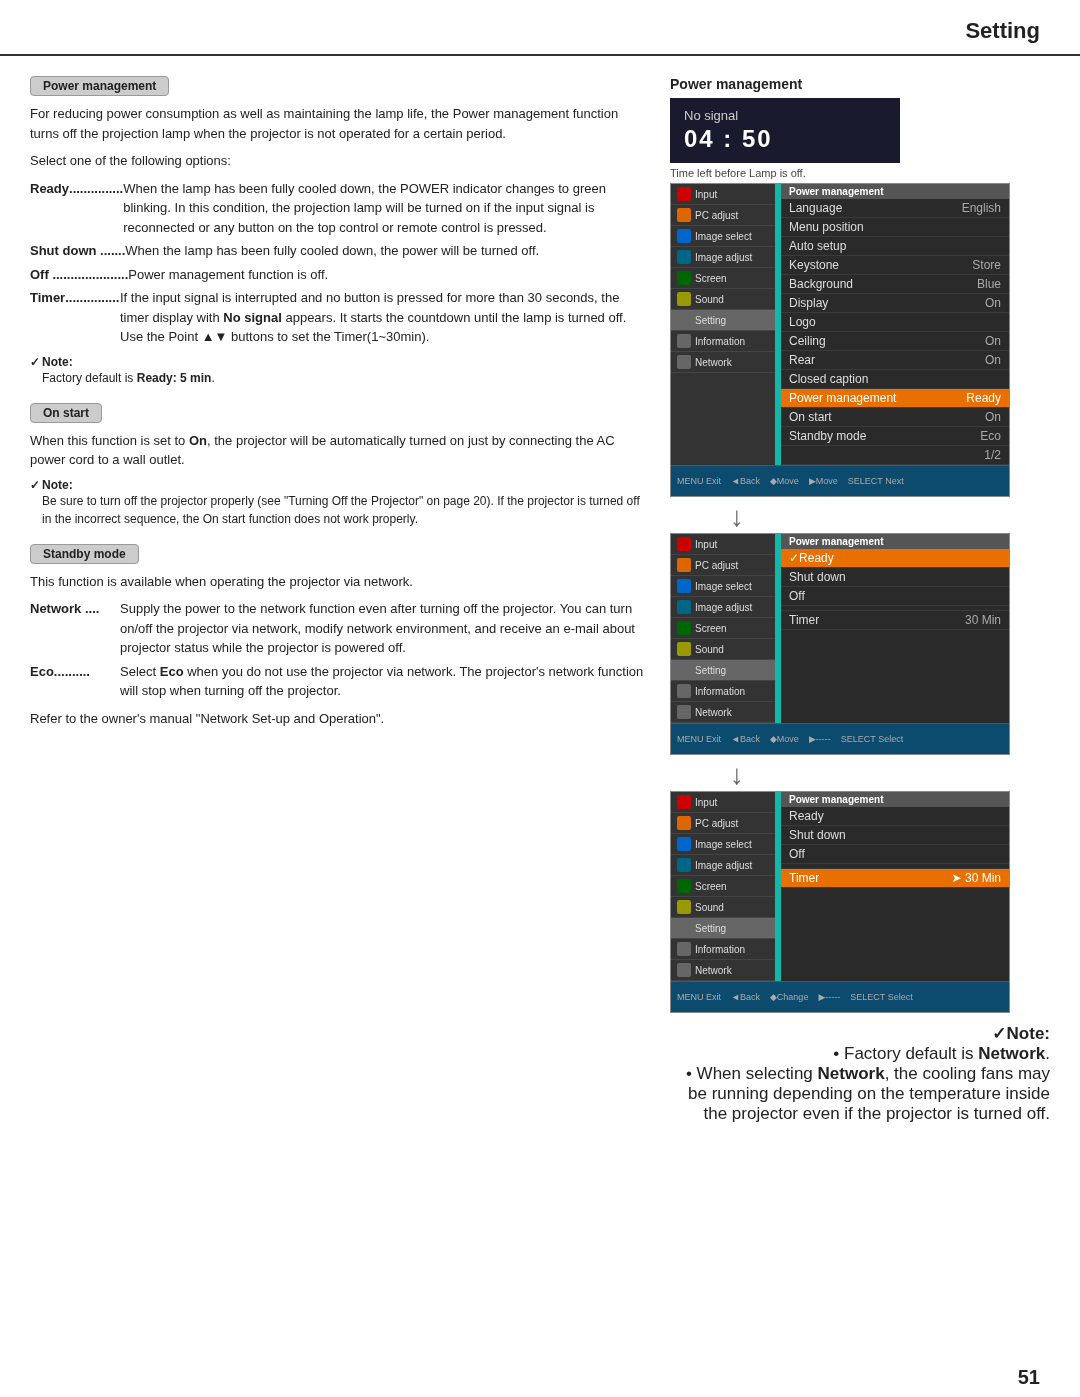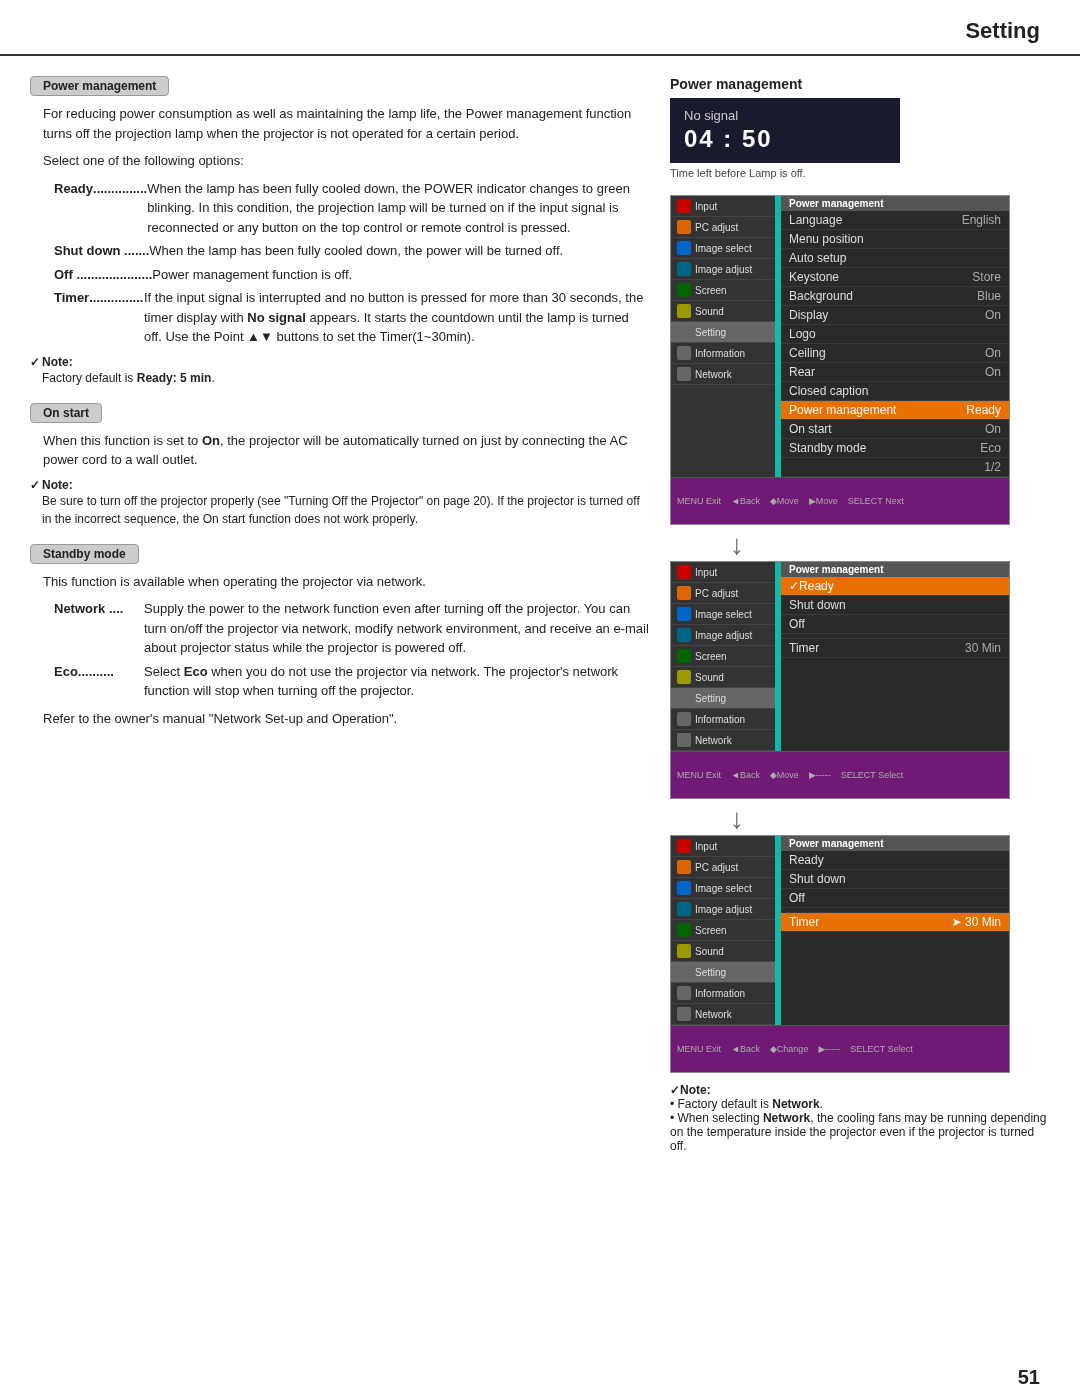--- a/index.html
+++ b/index.html
@@ -48,35 +48,34 @@
       background: #ccc;
       border: 1px solid #999;
       border-radius: 4px;
       padding: 2px 12px;
       font-size: 12px;
       font-weight: bold;
       margin-bottom: 8px;
       color: #222;
     }
 
-    p { margin-bottom: 8px; line-height: 1.5; margin-left: 13px; }
+    p { margin-bottom: 8px; line-height: 1.5; }
 
     .definition-list {
       margin: 8px 0 8px 0;
     }
     .def-row {
       display: flex;
       margin-bottom: 4px;
       line-height: 1.5;
     }
     .def-term {
       min-width: 90px;
       font-weight: bold;
       flex-shrink: 0;
-      margin-left: 24px;
     }
     .def-desc { flex: 1; }
 
     .note-block {
       margin: 6px 0 10px 0;
     }
     .note-title {
       font-size: 12px;
       font-weight: bold;
     }
@@ -117,21 +116,21 @@
     .pm-display .timer-big {
       font-size: 24px;
       font-weight: bold;
       color: #fff;
       letter-spacing: 2px;
     }
 
     .pm-caption {
       font-size: 11px;
       color: #444;
-      margin-bottom: 16px;
+      margin-bottom: 4px;
     }
 
     
     .menu-panel {
       border: 1px solid #888;
       background: #2a2a2a;
       width: 340px;
       font-size: 11px;
       color: #eee;
       margin-bottom: 6px;
@@ -198,42 +197,43 @@
       color: #ddd;
     }
     .menu-right-item.highlighted {
       background: #e87000;
       color: #fff;
     }
     .menu-right-item .val { color: #aaa; }
     .menu-right-item.highlighted .val { color: #fff; }
 
     .menu-bottom-bar {
-      background: #701a75;
+      background: #0c4a6e;
       display: flex;
       gap: 10px;
-      padding: 18px 6px;
+      padding: 10px 6px;
       font-size: 9px;
       color: #aaa;
       border-top: 1px solid #555;
     }
 
     
     .arrow-down {
       text-align: left;
       font-size: 28px;
       color: #666;
       margin: 2px 0 2px 60px;
       line-height: 1;
     }
 
     
     .right-note-block {
       margin-top: 10px;
-      font-size: 12px;
+      font-size: 17px;
+      text-align: right;
     }
 
     
     .page-number {
       position: absolute;
       bottom: 8px;
       right: 40px;
       font-size: 20px;
       font-weight: bold;
       color: #222;

